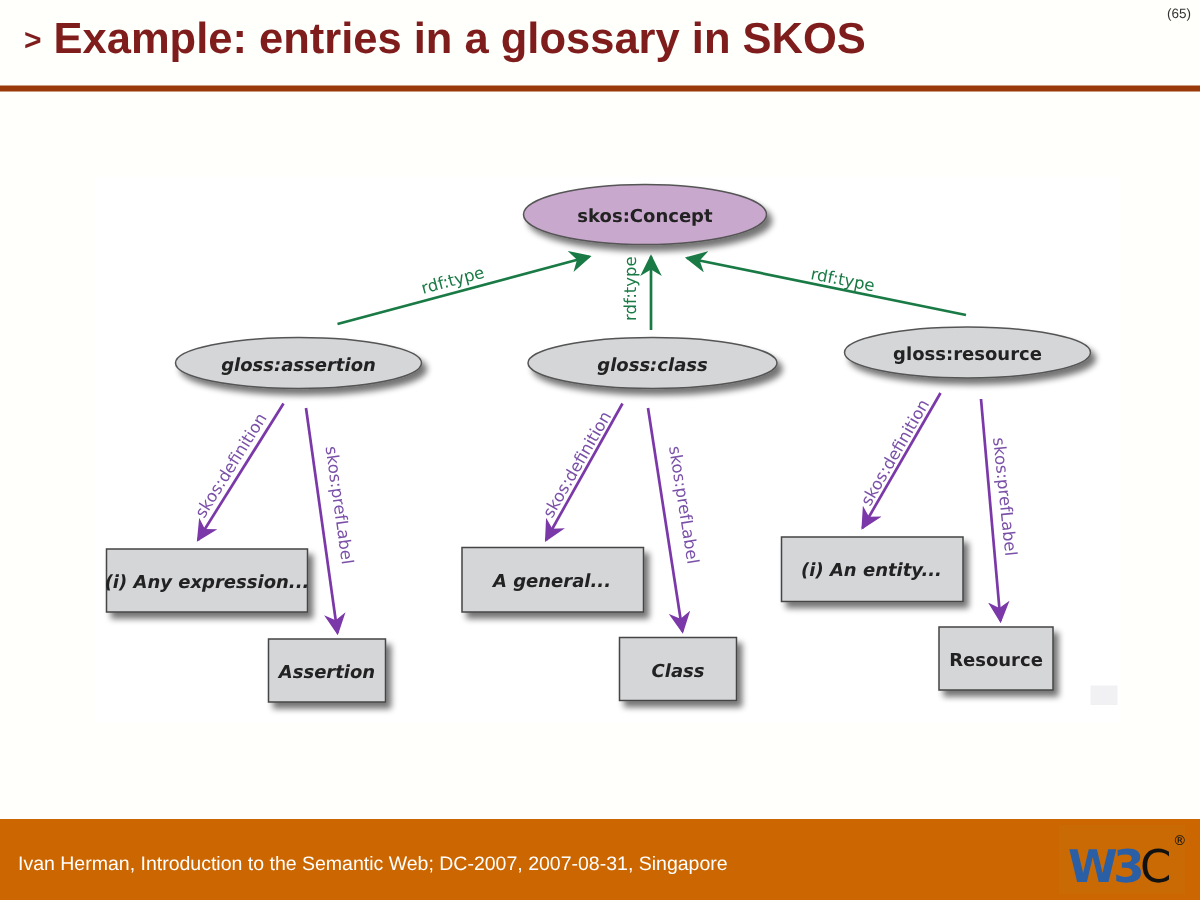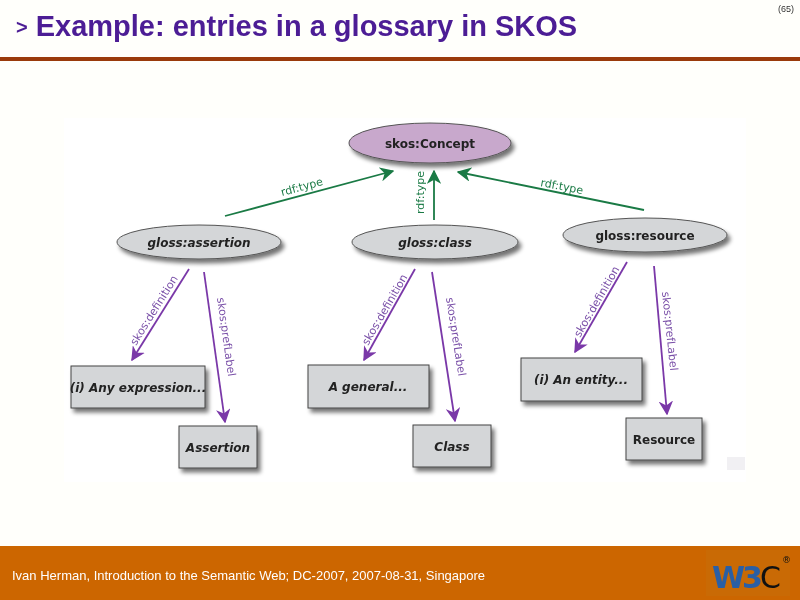--- a/index.html
+++ b/index.html
@@ -7,21 +7,21 @@
     width:800px; height:600px; position:relative; overflow:hidden;
     background:#fffffb;
     font-family:"Liberation Sans", sans-serif;
   }
   .page-num {
     position:absolute; top:4px; right:6px;
     font-size:9px; color:#333; font-family:"Liberation Sans", sans-serif;
   }
   .title {
     position:absolute; left:16px; top:10px; margin:0;
-    font-size:29px; font-weight:bold; color:#4c1d95;
+    font-size:29px; font-weight:bold; color:#7f1d1d;
     font-family:"Liberation Sans", sans-serif; letter-spacing:0px;
     white-space:nowrap;
   }
   .title .chev { font-size:20px; margin-right:8px; position:relative; top:-2px; }
   .rule {
     position:absolute; left:0; top:57px; width:800px; height:4px;
     background:#9a3a0b;
   }
   .diagram-bg {
     position:absolute; left:64px; top:118px; width:682px; height:364px;

